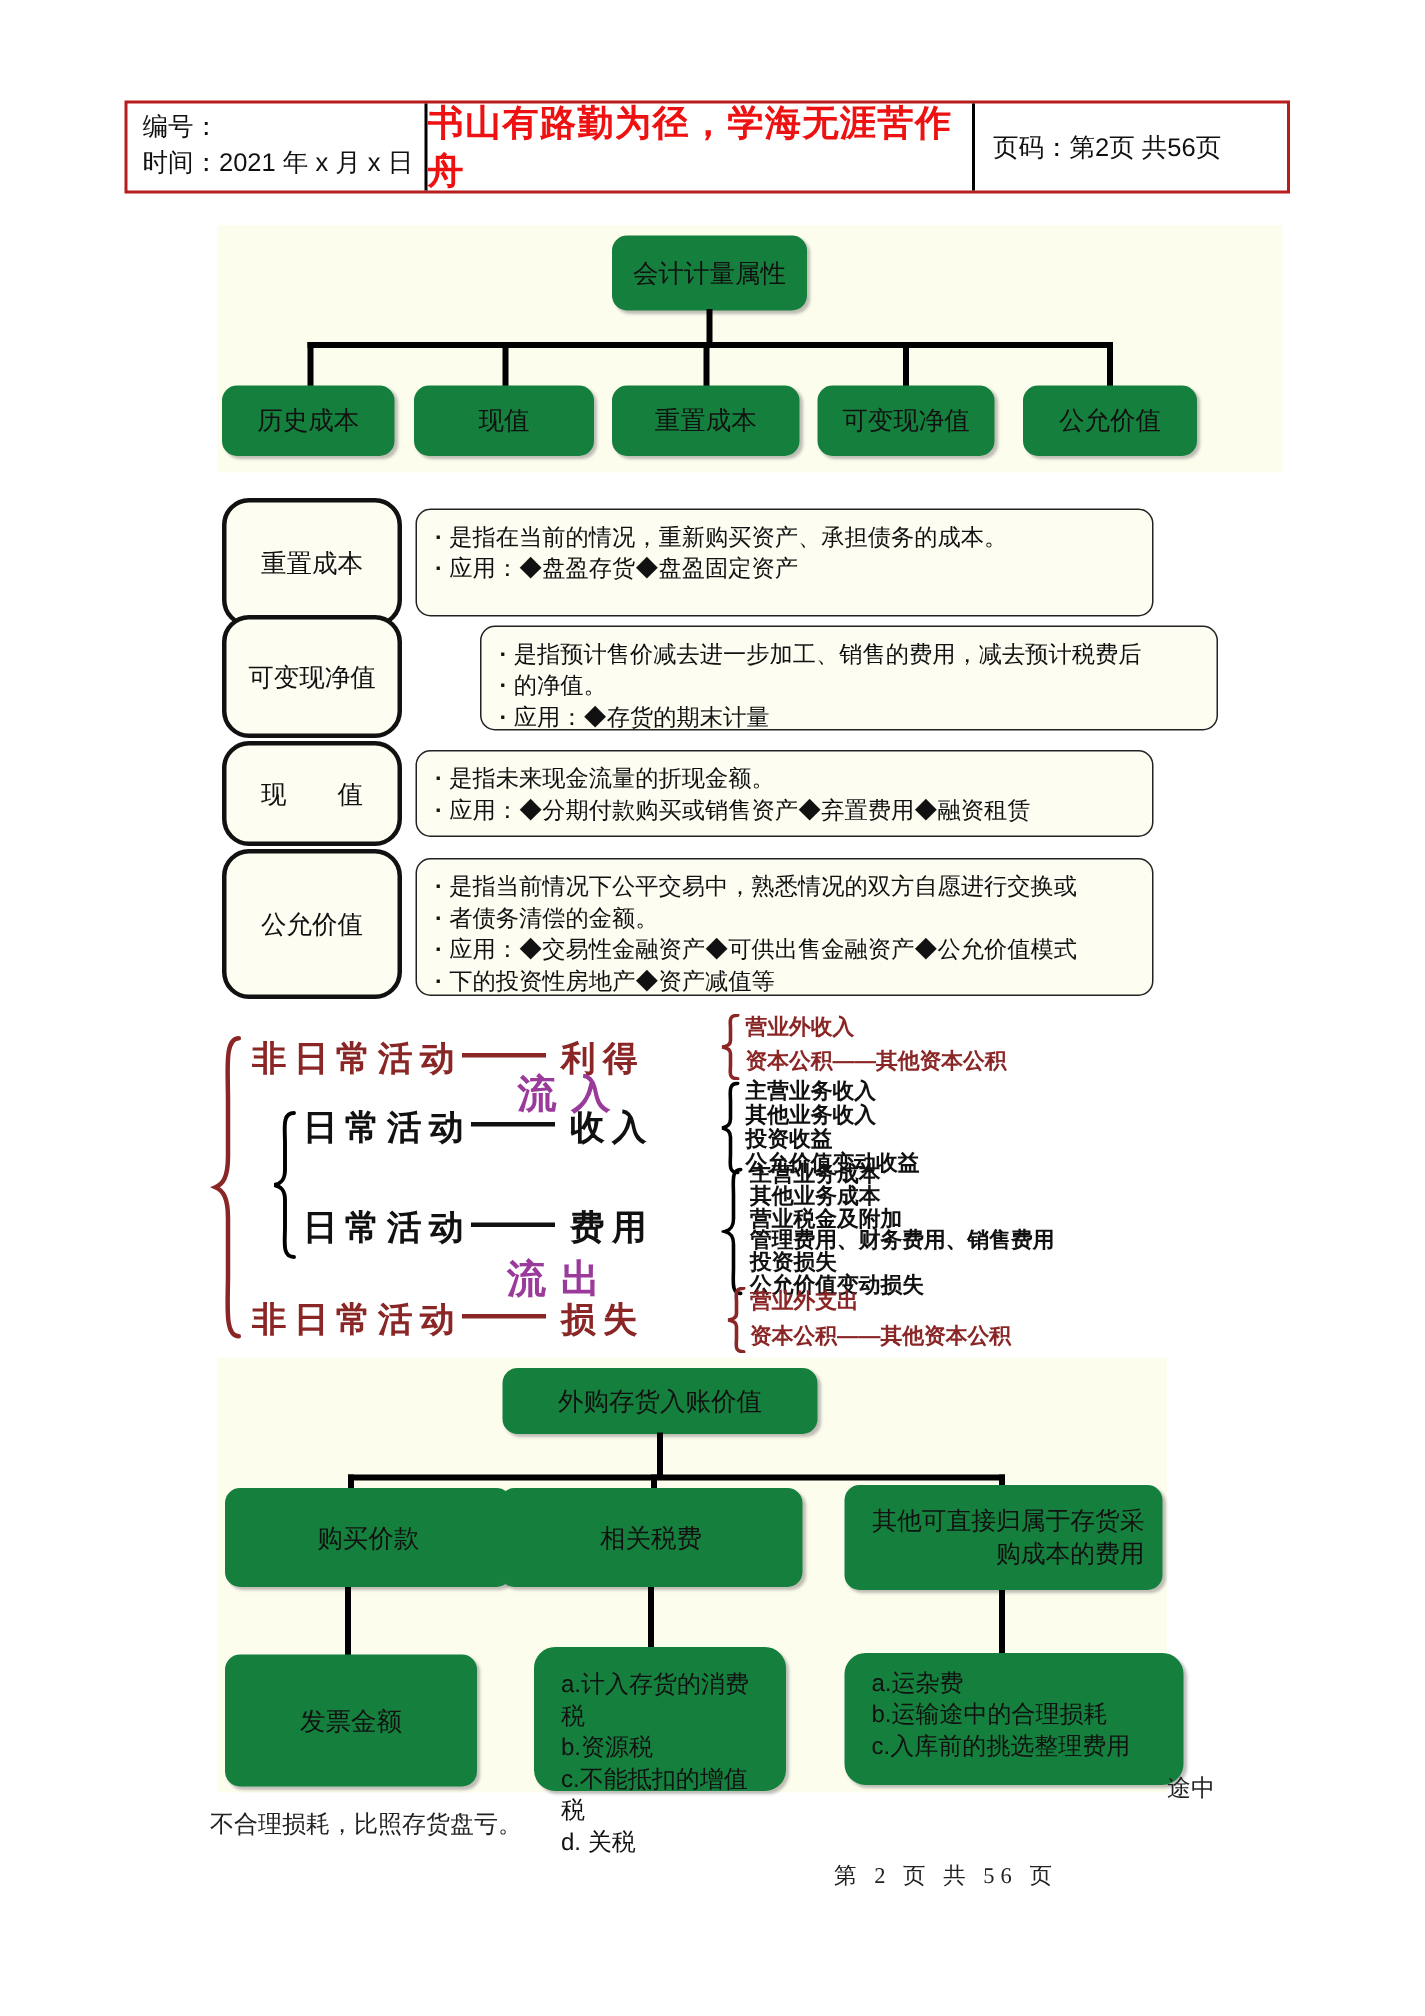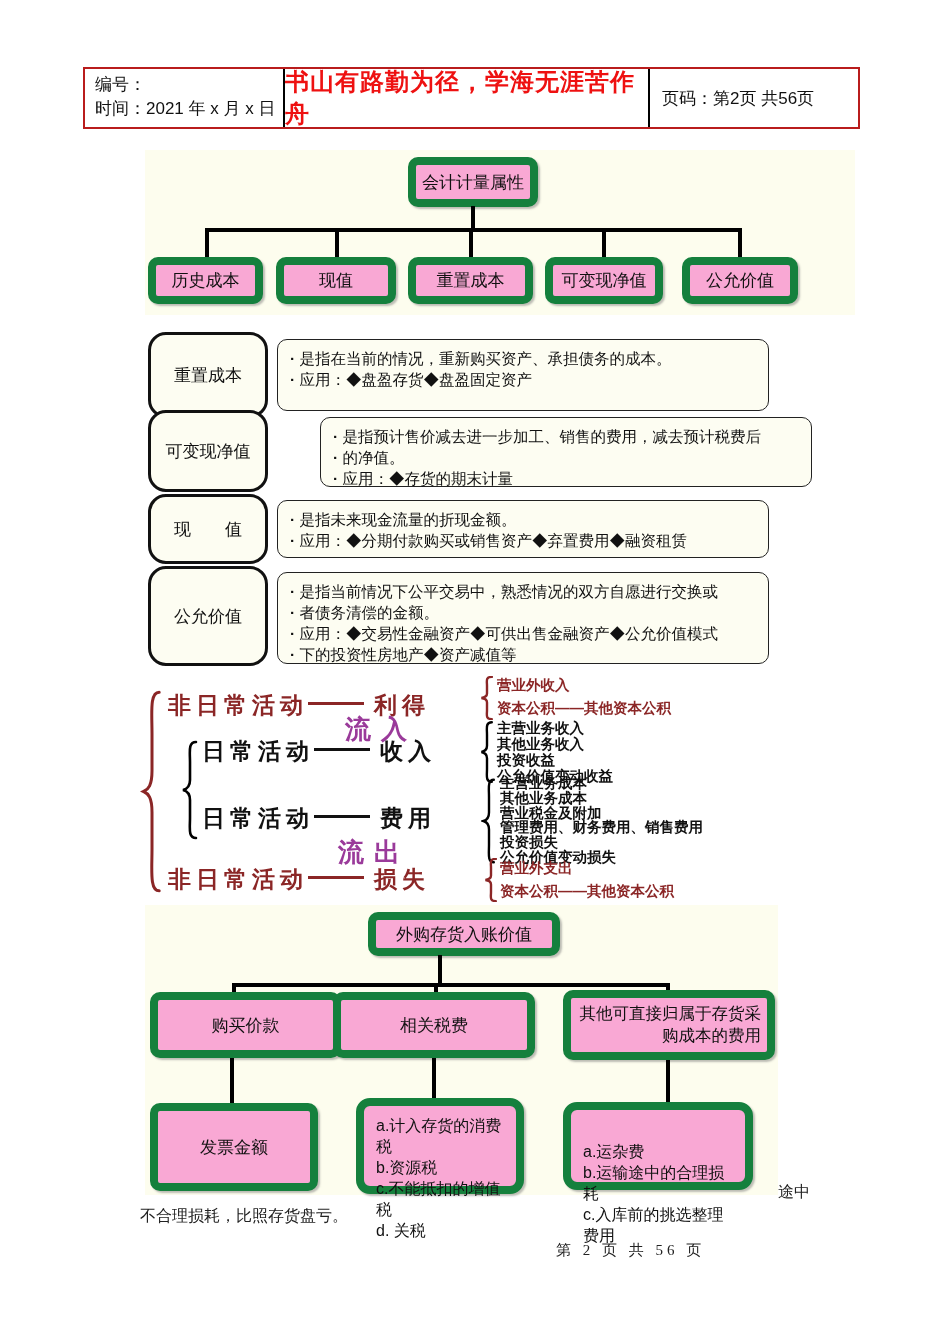--- a/index.html
+++ b/index.html
@@ -11,21 +11,21 @@
   .hcell{box-sizing:border-box;height:100%;}
   .hcell1{width:200px;border-right:2px solid #000;padding:4px 0 0 10px;font-size:17px;line-height:24px;}
   .hcell2{flex:1;border-right:2px solid #000;display:flex;align-items:center;justify-content:center;}
   .hcell3{width:208px;display:flex;align-items:center;padding-left:12px;font-size:17px;}
   .motto{color:#ee1111;font-weight:bold;font-size:24px;letter-spacing:1px;}
 
   
   .panel{position:absolute;background:#fdfdee;}
 
   
-  .box{position:absolute;background:#f9a8d4;border:8px solid #15803d;border-radius:10px;
+  .box{position:absolute;background:#15803d;border:6px solid #15803d;border-radius:10px;
        display:flex;align-items:center;justify-content:center;text-align:center;
        font-size:17px;box-shadow:2px 2px 2px rgba(110,110,110,.45);box-sizing:border-box;}
   .box.list{display:block;text-align:left;padding:9px 8px 6px 12px;font-size:16px;line-height:21px;border-radius:14px;}
   .hline,.vline{position:absolute;background:#000;}
   .hline{height:4px;}
   .vline{width:4px;}
 
   
   .termbox{position:absolute;background:#fdfdf2;border:3px solid #111;border-radius:18px;
            display:flex;align-items:center;justify-content:center;font-size:17px;box-sizing:border-box;}
@@ -159,40 +159,40 @@
   </div>
   <svg class="brace" style="left:483px;top:858px;width:16px;height:44px;color:#8b2626;" viewBox="0 0 20 100" preserveAspectRatio="none">
     <path d="M16 2 C8 2 10 12 10 22 L10 40 C10 47 7 49 3 50 C7 51 10 53 10 60 L10 78 C10 88 8 98 16 98" fill="none" stroke="currentColor" stroke-width="2.4" vector-effect="non-scaling-stroke" stroke-linecap="round"></path>
   </svg>
   <div class="bitems darkred" style="left:500px;top:857px;line-height:23px;">
     <div>营业外支出</div>
     <div>资本公积——其他资本公积</div>
   </div>
 
   <div class="panel" style="left:145px;top:905px;width:633px;height:290px;"></div>
-  <div class="box" style="left:335px;top:912px;width:192px;height:44px;margin-left:33px;">外购存货入账价值</div>
+  <div class="box" style="left:335px;top:912px;width:210px;height:44px;">外购存货入账价值</div>
   <div class="vline" style="left:438px;top:955px;height:30px;"></div>
   <div class="hline" style="left:232px;top:983px;width:438px;"></div>
   <div class="vline" style="left:232px;top:983px;height:10px;"></div>
   <div class="vline" style="left:434px;top:983px;height:10px;"></div>
   <div class="vline" style="left:666px;top:983px;height:8px;"></div>
   <div class="box" style="left:150px;top:992px;width:191px;height:66px;">购买价款</div>
   <div class="box" style="left:333px;top:992px;width:202px;height:66px;">相关税费</div>
   <div class="box" style="left:563px;top:990px;width:212px;height:70px;font-size:16.5px;padding:2px 6px;text-align:right;">其他可直接归属于存货采购成本的费用</div>
   <div class="vline" style="left:230px;top:1058px;height:46px;"></div>
   <div class="vline" style="left:432px;top:1058px;height:42px;"></div>
   <div class="vline" style="left:666px;top:1060px;height:43px;"></div>
   <div class="box" style="left:150px;top:1103px;width:168px;height:88px;">发票金额</div>
   <div class="box list" style="left:356px;top:1098px;width:168px;height:96px;">
     <div>a.计入存货的消费税</div>
     <div>b.资源税</div>
     <div>c.不能抵扣的增值税</div>
     <div>d. 关税</div>
   </div>
-  <div class="box list" style="left:563px;top:1102px;width:190px;height:88px;padding-top:31px;">
+  <div class="box list" style="left:563px;top:1102px;width:226px;height:88px;padding-top:4px;">
     <div>a.运杂费</div>
     <div>b.运输途中的合理损耗</div>
     <div>c.入库前的挑选整理费用</div>
   </div>
 
   <div class="smalltext" style="left:778px;top:1182px;">途中</div>
   <div class="smalltext" style="left:140px;top:1206px;">不合理损耗，比照存货盘亏。</div>
   <div class="footer" style="left:556px;top:1241px;">第 2 页 共 56 页</div>
 
 </div>

